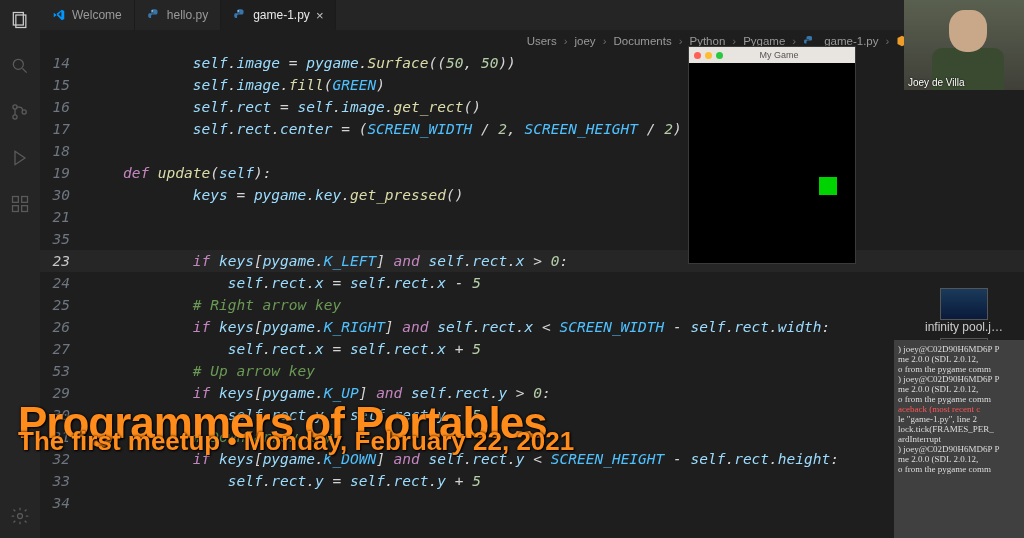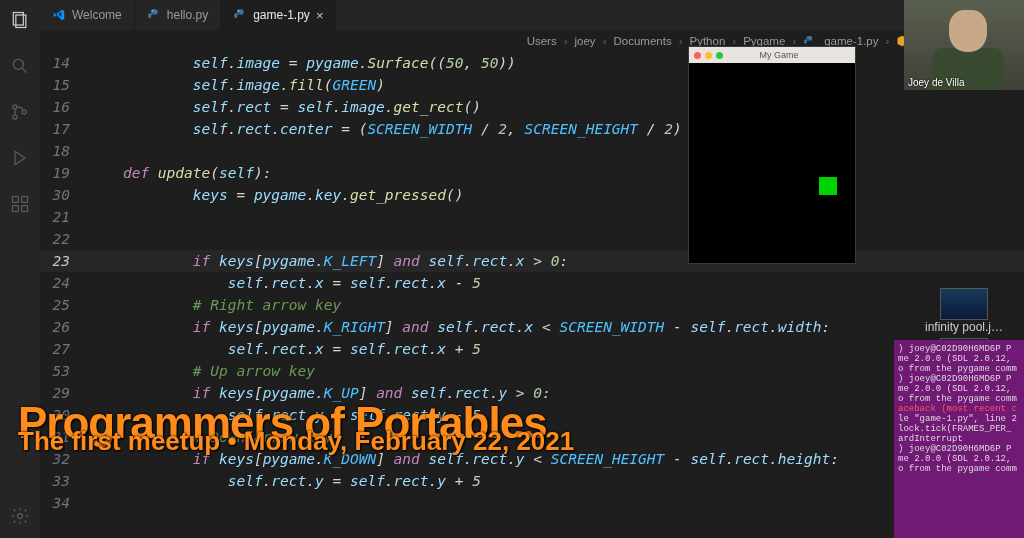--- a/index.html
+++ b/index.html
@@ -112,21 +112,21 @@
 
 .finder-thumbs {
   position:absolute; right:0; top:284px; width:120px; font-size:12px; color:#ccc;
 }
 .thumb { display:flex; flex-direction:column; align-items:center; margin:4px 0; }
 .thumb-img { width:48px; height:32px; background:linear-gradient(#1a3a5a,#0a1a3a); border:1px solid #555; }
 .thumb.empty .thumb-img { background:#222; }
 
 .terminal {
   position:absolute; right:0; top:340px; width:130px; bottom:0;
-  background:#701a75; font-family:Liberation Mono, monospace; font-size:9px;
+  background:#404040; font-family:Liberation Serif, serif; font-size:9px;
   color:#ddd; padding:4px; overflow:hidden; white-space:pre-wrap;
   word-break:break-all;
 }
 .terminal .red { color:#ff5555; }
 
 .overlay-title {
   position:absolute; left:18px; top:370px;
   font-family: Arial, sans-serif;
   font-weight: 800; font-size: 44px;
   color: #ff8c1a; letter-spacing:-1px;
@@ -260,21 +260,21 @@
 
 <div class="editor" id="editor">
     <div class="line"><span class="gutter">14</span><span class="code"><span class="pn">            </span><span class="self">self</span><span class="op">.</span><span class="attr">image</span><span class="op"> = </span><span class="var">pygame</span><span class="op">.</span><span class="func">Surface</span><span class="pn">((</span><span class="num">50</span><span class="pn">, </span><span class="num">50</span><span class="pn">))</span></span></div>
     <div class="line"><span class="gutter">15</span><span class="code"><span class="pn">            </span><span class="self">self</span><span class="op">.</span><span class="attr">image</span><span class="op">.</span><span class="func">fill</span><span class="pn">(</span><span class="const">GREEN</span><span class="pn">)</span></span></div>
     <div class="line"><span class="gutter">16</span><span class="code"><span class="pn">            </span><span class="self">self</span><span class="op">.</span><span class="attr">rect</span><span class="op"> = </span><span class="self">self</span><span class="op">.</span><span class="attr">image</span><span class="op">.</span><span class="func">get_rect</span><span class="pn">()</span></span></div>
     <div class="line"><span class="gutter">17</span><span class="code"><span class="pn">            </span><span class="self">self</span><span class="op">.</span><span class="attr">rect</span><span class="op">.</span><span class="attr">center</span><span class="op"> = (</span><span class="const">SCREEN_WIDTH</span><span class="op"> / </span><span class="num">2</span><span class="pn">, </span><span class="const">SCREEN_HEIGHT</span><span class="op"> / </span><span class="num">2</span><span class="pn">)</span></span></div>
     <div class="line"><span class="gutter">18</span><span class="code"><span class="pn"></span></span></div>
     <div class="line"><span class="gutter">19</span><span class="code"><span class="pn">    </span><span class="kw">def</span><span class="pn"> </span><span class="func">update</span><span class="pn">(</span><span class="self">self</span><span class="pn">):</span></span></div>
     <div class="line"><span class="gutter">30</span><span class="code"><span class="pn">            </span><span class="var">keys</span><span class="op"> = </span><span class="var">pygame</span><span class="op">.</span><span class="attr">key</span><span class="op">.</span><span class="func">get_pressed</span><span class="pn">()</span></span></div>
     <div class="line"><span class="gutter">21</span><span class="code"><span class="pn"></span></span></div>
-    <div class="line"><span class="gutter">22</span><span class="code"><span class="pn">            </span></span></div>
+    <div class="line"><span class="gutter">35</span><span class="code"><span class="pn">            </span></span></div>
     <div class="line current"><span class="gutter">23</span><span class="code"><span class="pn">            </span><span class="kw">if</span><span class="pn"> </span><span class="var">keys</span><span class="pn">[</span><span class="var">pygame</span><span class="op">.</span><span class="const">K_LEFT</span><span class="pn">] </span><span class="kw">and</span><span class="pn"> </span><span class="self">self</span><span class="op">.</span><span class="attr">rect</span><span class="op">.</span><span class="attr">x</span><span class="op"> &gt; </span><span class="num">0</span><span class="pn">:</span></span></div>
     <div class="line"><span class="gutter">24</span><span class="code"><span class="pn">                </span><span class="self">self</span><span class="op">.</span><span class="attr">rect</span><span class="op">.</span><span class="attr">x</span><span class="op"> = </span><span class="self">self</span><span class="op">.</span><span class="attr">rect</span><span class="op">.</span><span class="attr">x</span><span class="op"> - </span><span class="num">5</span></span></div>
     <div class="line"><span class="gutter">25</span><span class="code"><span class="pn">            </span><span class="cmt"># Right arrow key</span></span></div>
     <div class="line"><span class="gutter">26</span><span class="code"><span class="pn">            </span><span class="kw">if</span><span class="pn"> </span><span class="var">keys</span><span class="pn">[</span><span class="var">pygame</span><span class="op">.</span><span class="const">K_RIGHT</span><span class="pn">] </span><span class="kw">and</span><span class="pn"> </span><span class="self">self</span><span class="op">.</span><span class="attr">rect</span><span class="op">.</span><span class="attr">x</span><span class="op"> &lt; </span><span class="const">SCREEN_WIDTH</span><span class="op"> - </span><span class="self">self</span><span class="op">.</span><span class="attr">rect</span><span class="op">.</span><span class="attr">width</span><span class="pn">:</span></span></div>
     <div class="line"><span class="gutter">27</span><span class="code"><span class="pn">                </span><span class="self">self</span><span class="op">.</span><span class="attr">rect</span><span class="op">.</span><span class="attr">x</span><span class="op"> = </span><span class="self">self</span><span class="op">.</span><span class="attr">rect</span><span class="op">.</span><span class="attr">x</span><span class="op"> + </span><span class="num">5</span></span></div>
     <div class="line"><span class="gutter">53</span><span class="code"><span class="pn">            </span><span class="cmt"># Up arrow key</span></span></div>
     <div class="line"><span class="gutter">29</span><span class="code"><span class="pn">            </span><span class="kw">if</span><span class="pn"> </span><span class="var">keys</span><span class="pn">[</span><span class="var">pygame</span><span class="op">.</span><span class="const">K_UP</span><span class="pn">] </span><span class="kw">and</span><span class="pn"> </span><span class="self">self</span><span class="op">.</span><span class="attr">rect</span><span class="op">.</span><span class="attr">y</span><span class="op"> &gt; </span><span class="num">0</span><span class="pn">:</span></span></div>
     <div class="line"><span class="gutter">30</span><span class="code"><span class="pn">                </span><span class="self">self</span><span class="op">.</span><span class="attr">rect</span><span class="op">.</span><span class="attr">y</span><span class="op"> = </span><span class="self">self</span><span class="op">.</span><span class="attr">rect</span><span class="op">.</span><span class="attr">y</span><span class="op"> - </span><span class="num">5</span></span></div>
     <div class="line"><span class="gutter">31</span><span class="code"><span class="pn">            </span><span class="cmt"># Down arrow key</span></span></div>
     <div class="line"><span class="gutter">32</span><span class="code"><span class="pn">            </span><span class="kw">if</span><span class="pn"> </span><span class="var">keys</span><span class="pn">[</span><span class="var">pygame</span><span class="op">.</span><span class="const">K_DOWN</span><span class="pn">] </span><span class="kw">and</span><span class="pn"> </span><span class="self">self</span><span class="op">.</span><span class="attr">rect</span><span class="op">.</span><span class="attr">y</span><span class="op"> &lt; </span><span class="const">SCREEN_HEIGHT</span><span class="op"> - </span><span class="self">self</span><span class="op">.</span><span class="attr">rect</span><span class="op">.</span><span class="attr">height</span><span class="pn">:</span></span></div>

